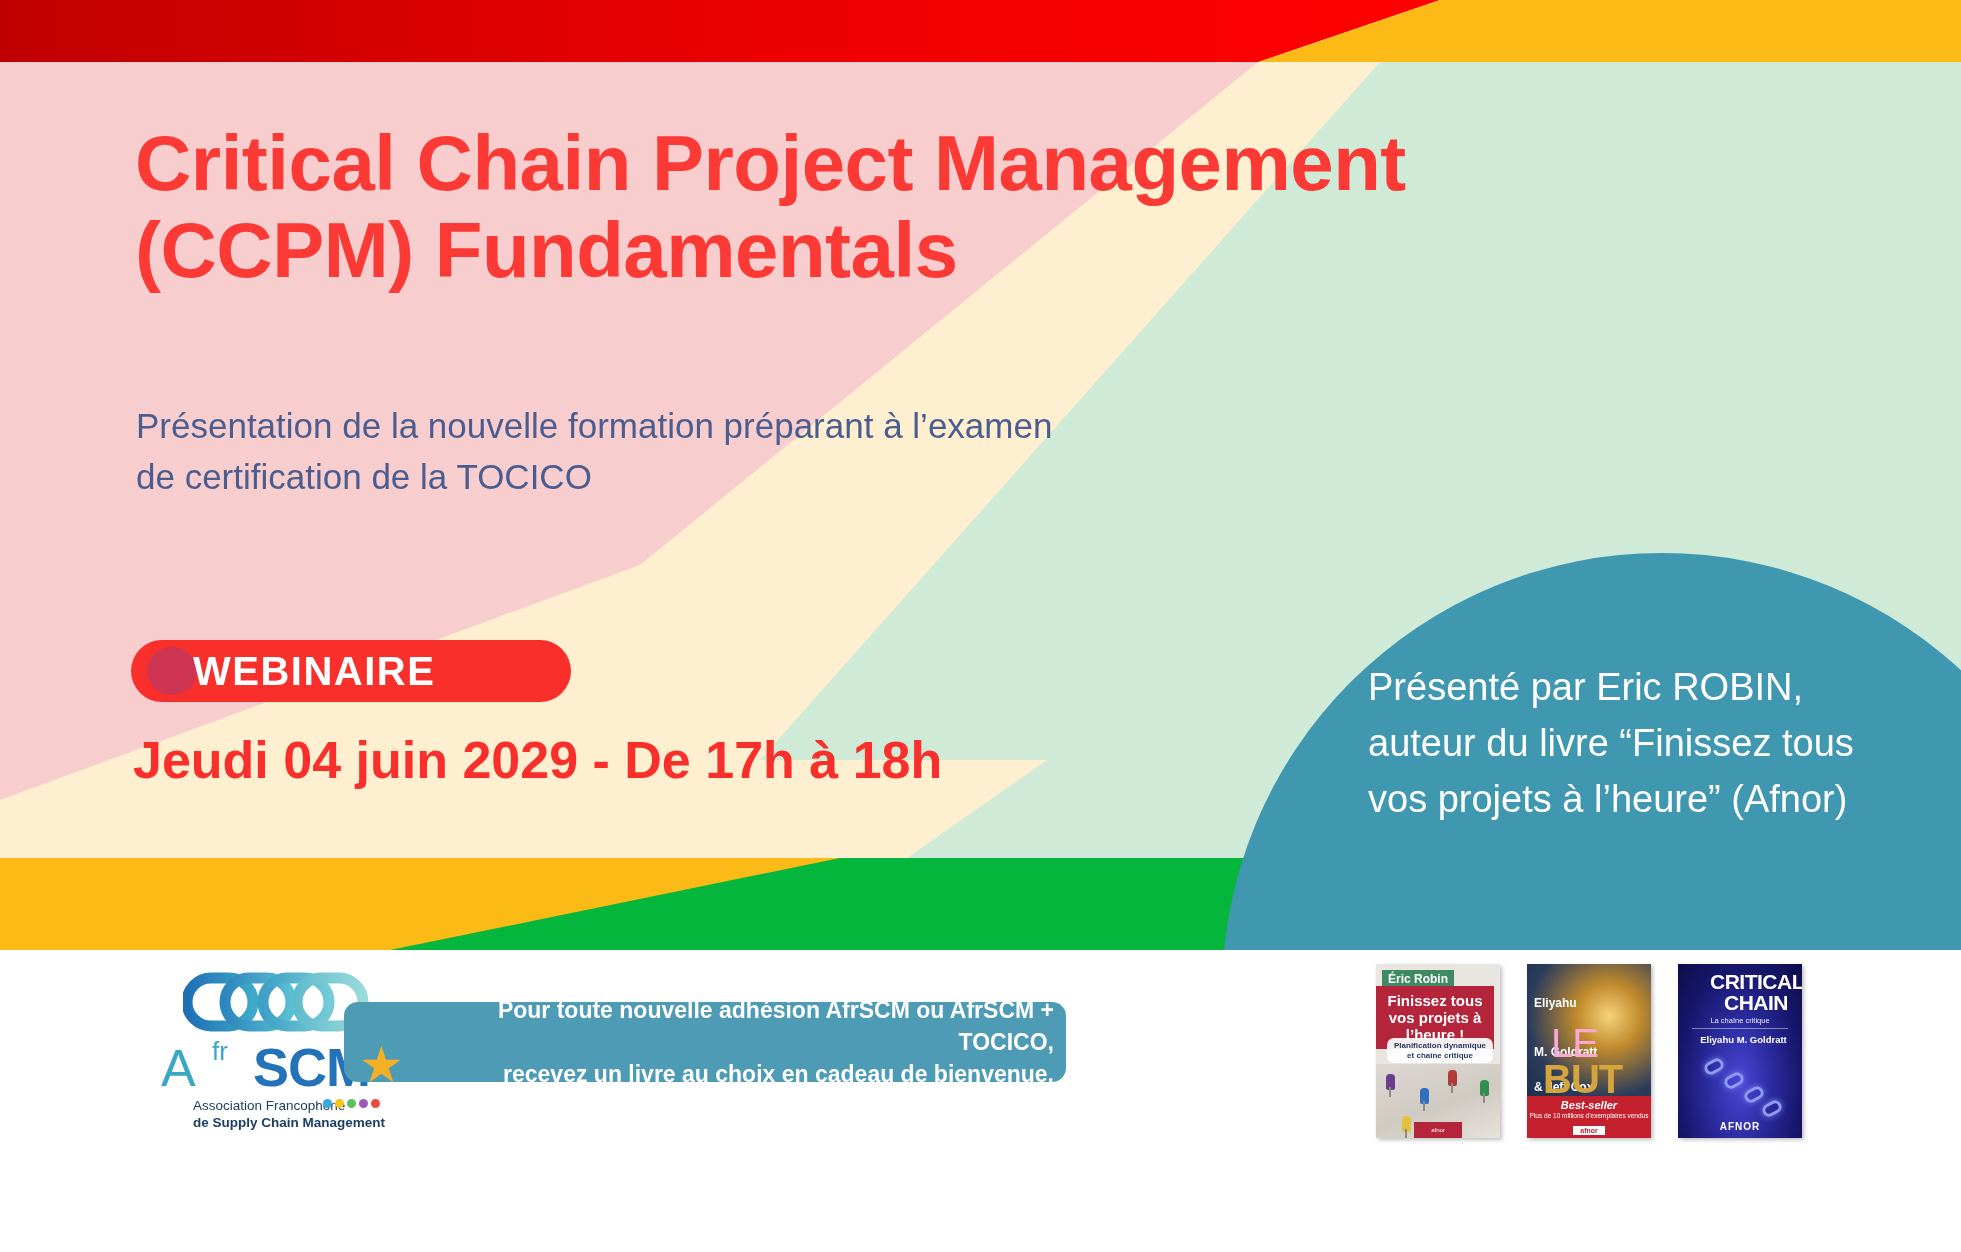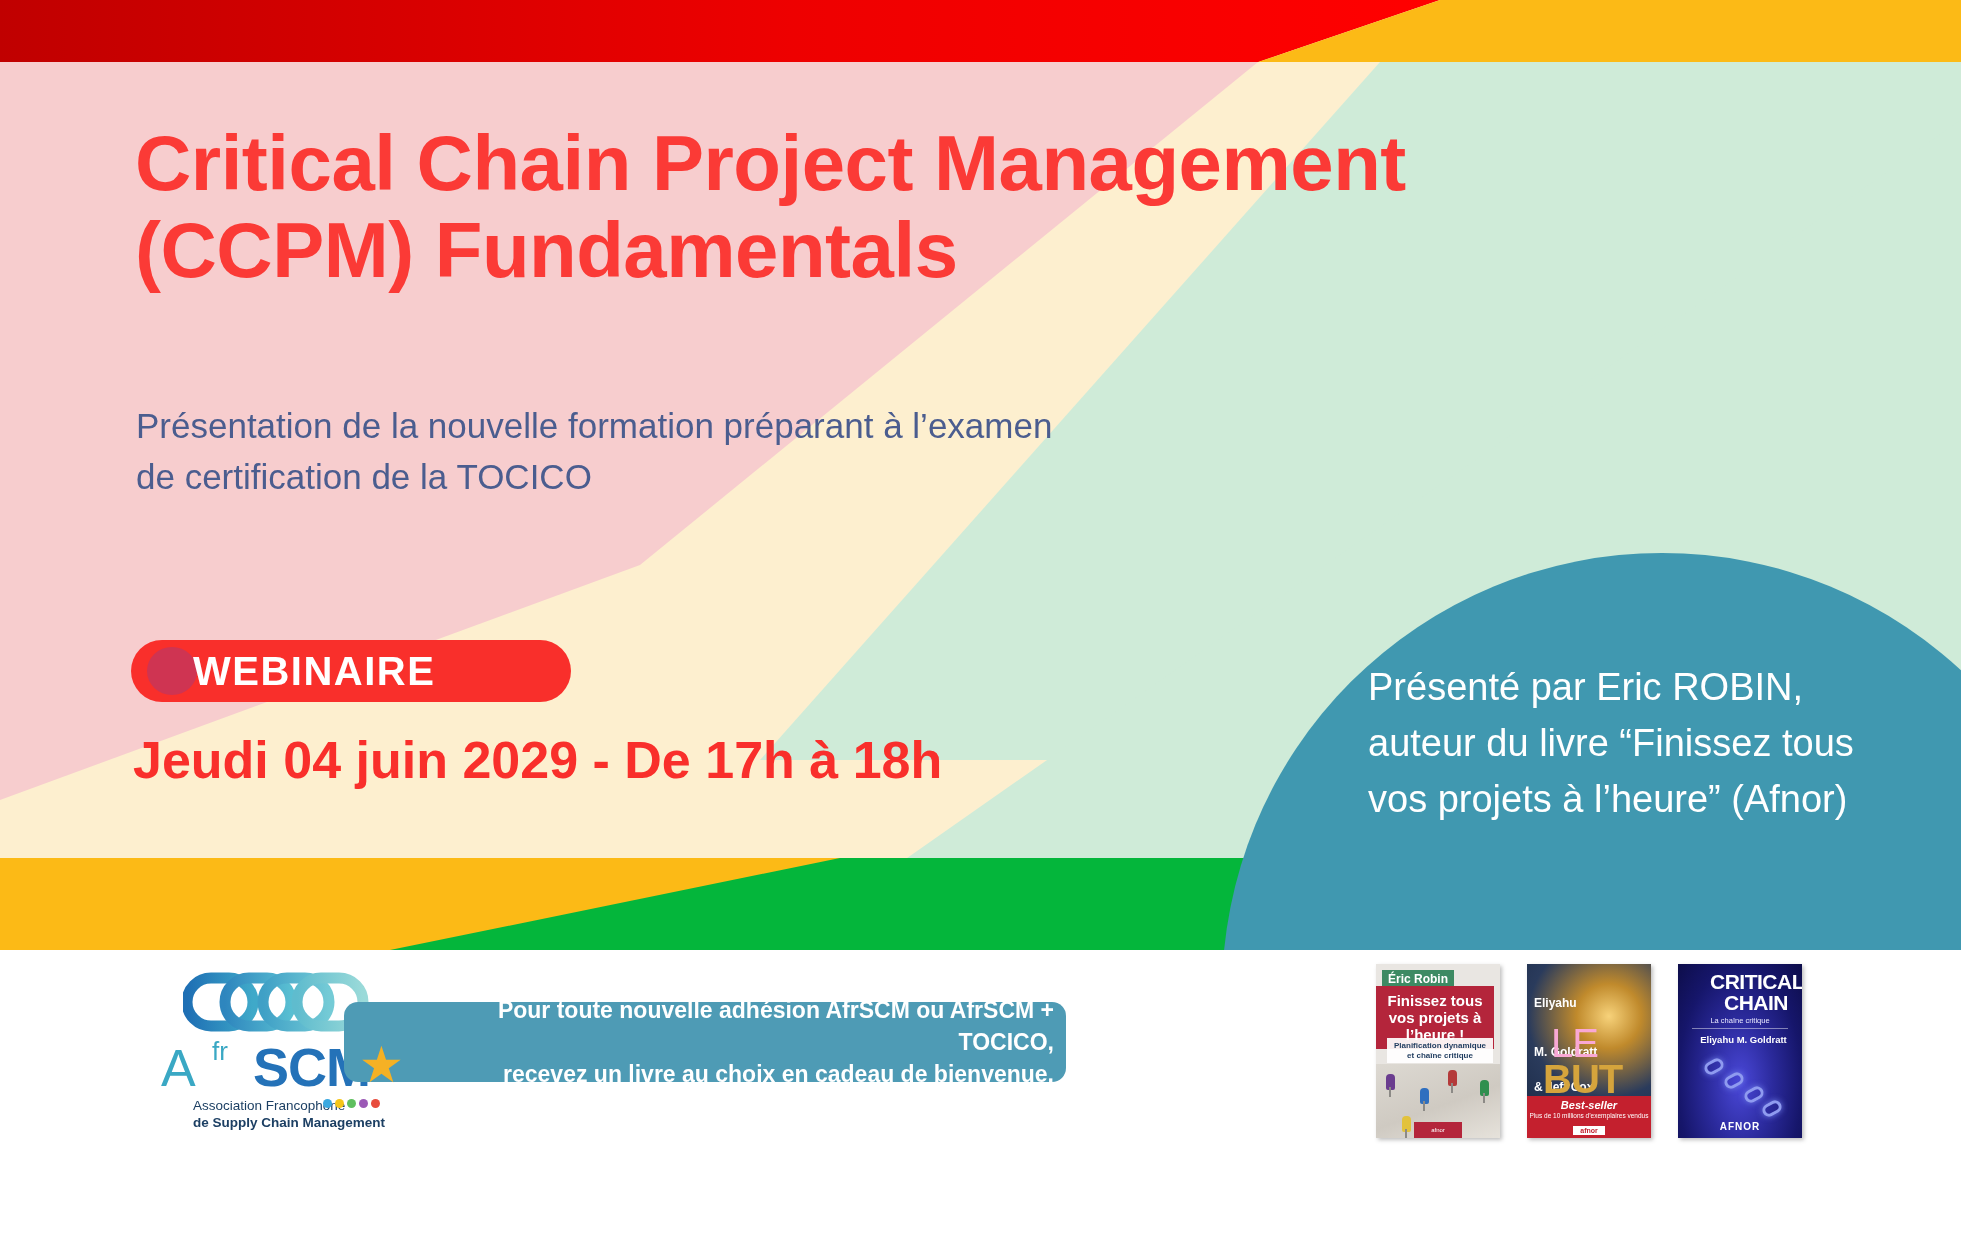--- a/index.html
+++ b/index.html
@@ -121,21 +121,21 @@
     background:#3d8a63; color:#fff; font-size:12px; font-weight:bold;
   }
   #book-1 .b1-title {
     position:absolute; left:0px; top:22px; width:118px; padding:6px 5px;
     background:#b4253b; color:#fff; font-size:15px; font-weight:bold;
     line-height:1.14; text-align:center;
   }
   #book-1 .b1-sub {
     position:absolute; left:11px; top:74px; width:106px; padding:3px 2px;
     background:rgba(255,255,255,0.92); color:#1e3b5e;
-    font-size:8px; font-weight:bold; line-height:1.2; text-align:center;
+    font-size:8px; font-weight:bold; line-height:1.2; text-align:center;border-radius:7px;
   }
   #book-1 .b1-photo {
     position:absolute; left:0; top:100px; width:124px; height:74px;
     background:linear-gradient(160deg,#ddd9d2 0%,#cfcac2 55%,#e6e2db 100%);
   }
   #book-1 .pin { position:absolute; width:9px; height:16px; border-radius:4px 4px 2px 2px; }
   #book-1 .pin::after { content:''; position:absolute; left:3px; top:13px;
     width:2px; height:10px; background:#8c8a86; }
   #book-1 .b1-foot {
     position:absolute; left:38px; bottom:0px; width:48px; height:16px;

